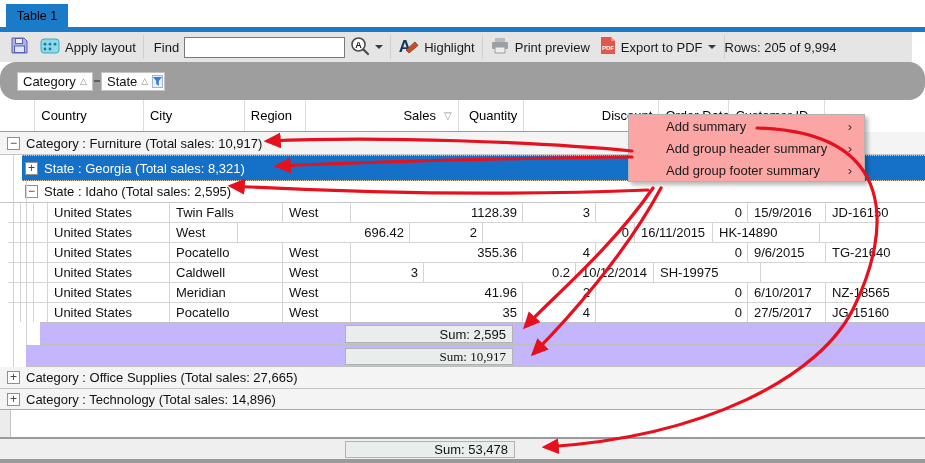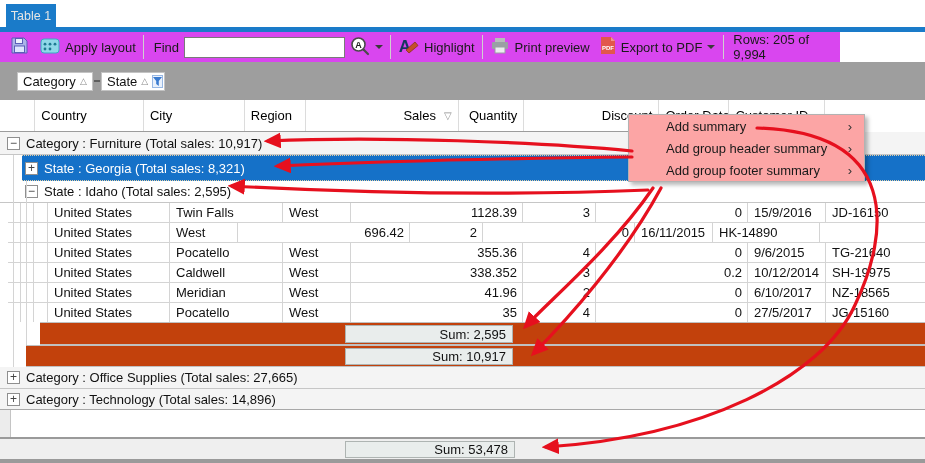--- a/index.html
+++ b/index.html
@@ -2,39 +2,39 @@
 <html><head>
 <meta charset="utf-8">
 <style>
   * { margin:0; padding:0; box-sizing:border-box; }
   body { background:#ffffff; font-family:"Liberation Sans", sans-serif; }
   .app { position:relative; width:925px; height:463px; background:#fff; overflow:hidden;
          font-size:13px; color:#111; }
 
   
   .tabbar { position:absolute; left:0; top:0; width:925px; height:27px; background:#fff; }
-  .tab { position:absolute; left:6px; top:4px; width:50px; height:23px; background:#1a7bc9;
-         color:#e5e5e5; font-size:12.5px; display:flex; align-items:center; justify-content:center; }
+  .tab { position:absolute; left:6px; top:4px; width:62px; height:23px; background:#1a7bc9;
+         color:#000000; font-size:12.5px; display:flex; align-items:center; justify-content:center; }
   .tab-strip { position:absolute; left:0; top:27px; width:925px; height:5px; background:#1a7bc9; }
 
   
-  .toolbar { position:absolute; left:0; top:32px; width:840px; height:30px; background:#d946ef;
+  .toolbar { position:absolute; left:0; top:32px; width:912px; height:30px; background:#e5e5e5;
              display:flex; align-items:center; }
   .tb-sep { width:1px; height:24px; background:#d0d0d0; }
   .tb-group { display:flex; align-items:center; gap:5px; cursor:default; }
   .tb-label { font-size:13px; color:#1a1a1a; white-space:nowrap; }
   .find-input { width:161px; height:21px; border:1px solid #7a7a7a; background:#fff;
                 font-family:"Liberation Sans", sans-serif; font-size:13px; padding:0 4px; }
   .caret-down { width:0; height:0; border-left:4px solid transparent; border-right:4px solid transparent;
                 border-top:4px solid #3a3a3a; display:inline-block; }
   .rows-status { font-size:13px; color:#1a1a1a; }
 
   
   .group-panel { position:absolute; left:0; top:62px; width:925px; height:38px; background:#9e9e9e;
-                 display:flex; align-items:center; }
+                 display:flex; align-items:center;border-radius:16px; }
   .gp-box { height:19px; background:#fff; border:1px solid #c3c3c3; display:flex; align-items:center;
             padding:0 5px; gap:4px; font-size:13px; cursor:default; }
   .gp-sort { font-size:9px; color:#8a8a8a; }
   .gp-dash { width:6px; height:2px; background:#5f5f5f; margin:0 1px; }
   .gp-filter { width:13px; height:13px; background:#e9f1fc; border:1px solid #98b8e4;
                display:flex; align-items:center; justify-content:center; }
 
   
   .grid-header { position:absolute; left:0; top:100px; width:825px; height:32px; background:#fff;
                  border-bottom:1px solid #9c9c9c; display:flex; }
@@ -65,24 +65,24 @@
                flex-direction:column;margin-left:8px; }
   .drow { flex:1; display:flex; border-bottom:1px solid #d4d4d4; }
   .drow:last-child { border-bottom:none; }
   .dgut { border-right:1px solid #d4d4d4; flex:none; }
   .g13{width:13px} .g14{width:14px}
   .dcell { border-right:1px solid #d4d4d4; display:flex; align-items:center; padding:0 6px;
            font-size:13px; white-space:nowrap; overflow:hidden; }
   .num { justify-content:flex-end; padding-right:5px; }
 
   
-  .gfooter { position:absolute; background:#c2410c; border-top:1px solid #c0c0c0;
+  .gfooter { position:absolute; background:#c4b5fd; border-top:1px solid #c0c0c0;
              border-bottom:1px solid #c0c0c0;padding-left:24px; }
   .f-idaho { left:40px; top:322px; width:885px; height:23px; }
-  .f-furniture { left:26px; top:345px; width:899px; height:22px; }
+  .f-furniture { left:26px; top:345px; width:899px; height:22px;font-family:Liberation Serif, serif; }
   .sum-box { position:absolute; top:2px; height:18px; background:#e9edec; border:1px solid #aeb4b2;
              display:flex; align-items:center; justify-content:flex-end; padding-right:6px;
              font-size:13px; }
   .f-idaho .sum-box { left:305px; width:168px; }
   .f-furniture .sum-box { left:319px; width:168px; height:17px; }
 
   .guide { position:absolute; width:1px; background:#d4d4d4; }
   .guide-13 { left:13px; top:155px; height:212px; }
   .guide-26 { left:26px; top:181px; height:164px; }
 
@@ -181,21 +181,21 @@
         <svg width="16" height="19" viewBox="0 0 16 19">
           <path d="M1 1 h10 l4 4 v13 h-14 z" fill="#e2574c"></path>
           <path d="M11 1 l4 4 h-4 z" fill="#f0958d"></path>
           <text x="8" y="13.5" font-size="6" font-weight="bold" fill="#fff" text-anchor="middle" font-family="Liberation Sans, sans-serif">PDF</text>
         </svg>
       </span>
       <span class="tb-label">Export to PDF</span>
       <span class="caret-down"></span>
     </div>
     <div class="tb-sep" style="margin-left:8px"></div>
-    <span class="rows-status" style="margin-left:9px">Rows: 205 of 9,994</span>
+    <span class="rows-status" style="">Rows: 205 of 9,994</span>
   </div>
 
   <div class="group-panel">
     <div class="gp-box" style="margin-left:17px; width:76px">
       <span>Category</span>
       <span class="gp-sort" style="margin-left:auto">△</span>
     </div>
     <div class="gp-dash"></div>
     <div class="gp-box" style="width:64px">
       <span>State</span>
@@ -293,21 +293,20 @@
       <div class="dcell w-date">9/6/2015</div>
       <div class="dcell w-cust">TG-21640</div>
     </div>
     <div class="drow">
       <div class="dgut g13"></div>
         <div class="dgut g13"></div>
         <div class="dgut g14"></div>
       <div class="dcell w-country">United States</div>
       <div class="dcell w-city">Caldwell</div>
       <div class="dcell w-region">West</div>
-      <div class="dcell w-sales num">338.352</div>
       <div class="dcell w-qty num">3</div>
       <div class="dcell w-disc num">0.2</div>
       <div class="dcell w-date">10/12/2014</div>
       <div class="dcell w-cust">SH-19975</div>
     </div>
     <div class="drow">
       <div class="dgut g13"></div>
         <div class="dgut g13"></div>
         <div class="dgut g14"></div>
       <div class="dcell w-country">United States</div>

